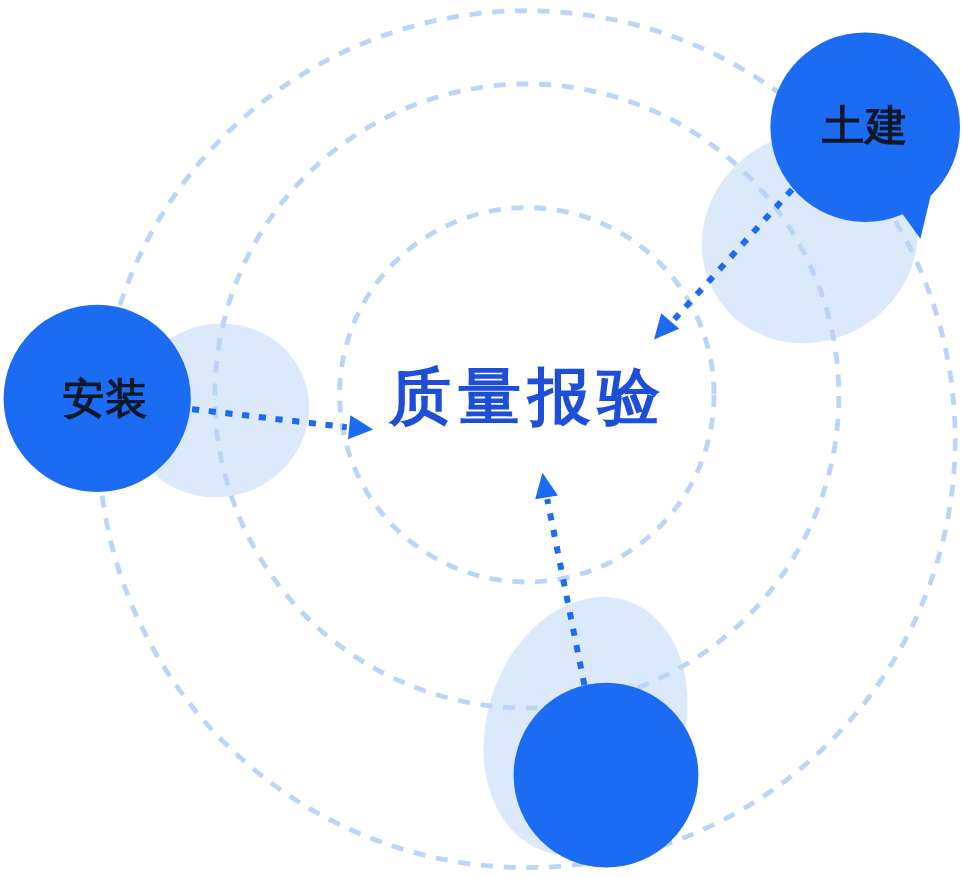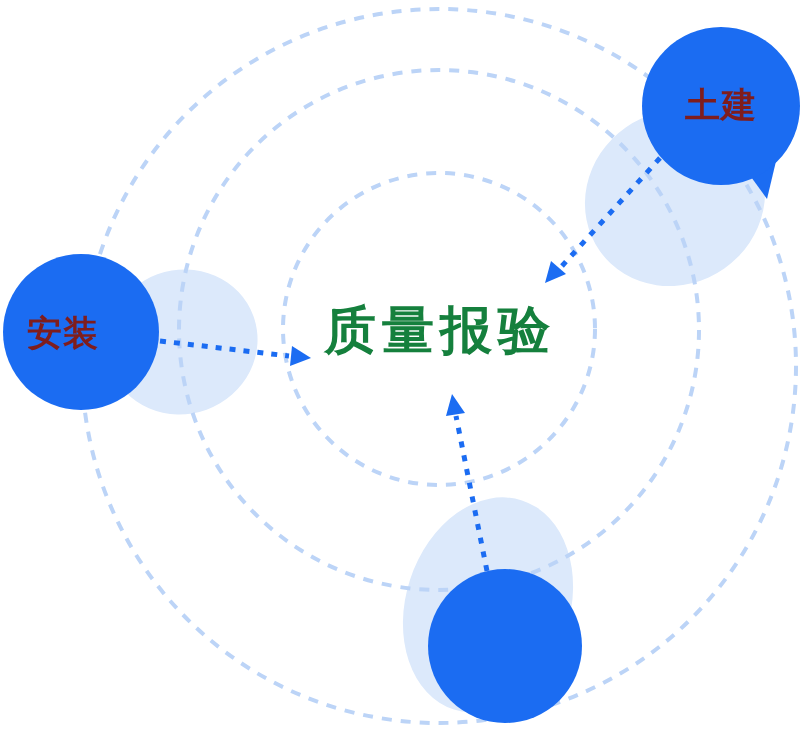--- a/index.html
+++ b/index.html
@@ -15,28 +15,28 @@
   .label {
     position: absolute;
     transform: translate(-50%, -50%);
     white-space: nowrap;
     user-select: none;
   }
   .label.center-title {
     font-size: 52px;
     font-weight: 600;
     letter-spacing: 6px;
-    color: #15803d;
+    color: #1d4ed8;
     padding-left: 6px; 
   }
   .label.node-label {
     font-size: 35px;
     font-weight: 700;
     letter-spacing: 1px;
-    color: #7f1d1d;
+    color: #0f172a;
   }
 </style>
 </head>
 <body>
 
 <div class="stage">
 
   <svg width="802" height="732" viewBox="0 0 802 732">
 
     <circle cx="439" cy="366" r="357" stroke="none" fill="#ffffff"></circle>
@@ -61,15 +61,15 @@
     <path d="M 746 170 L 767 199 L 777 157 Z" fill="#1b6cf2"></path>
     <circle cx="721" cy="106" r="79" fill="#1b6cf2"></circle>
     <circle cx="81" cy="332" r="78" fill="#1b6cf2"></circle>
     <circle cx="505" cy="646" r="77" fill="#1b6cf2"></circle>
   </svg>
 
   <div class="label center-title" style="left:437px; top:331px;">质量报验</div>
 
   <div class="label node-label" style="left:721px; top:105px;">土建</div>
 
-  <div class="label node-label" style="left:63px; top:333px;text-align:right;">安装</div>
+  <div class="label node-label" style="left:88px; top:333px;text-align:right;">安装</div>
 
 </div>
 
 </body></html>

